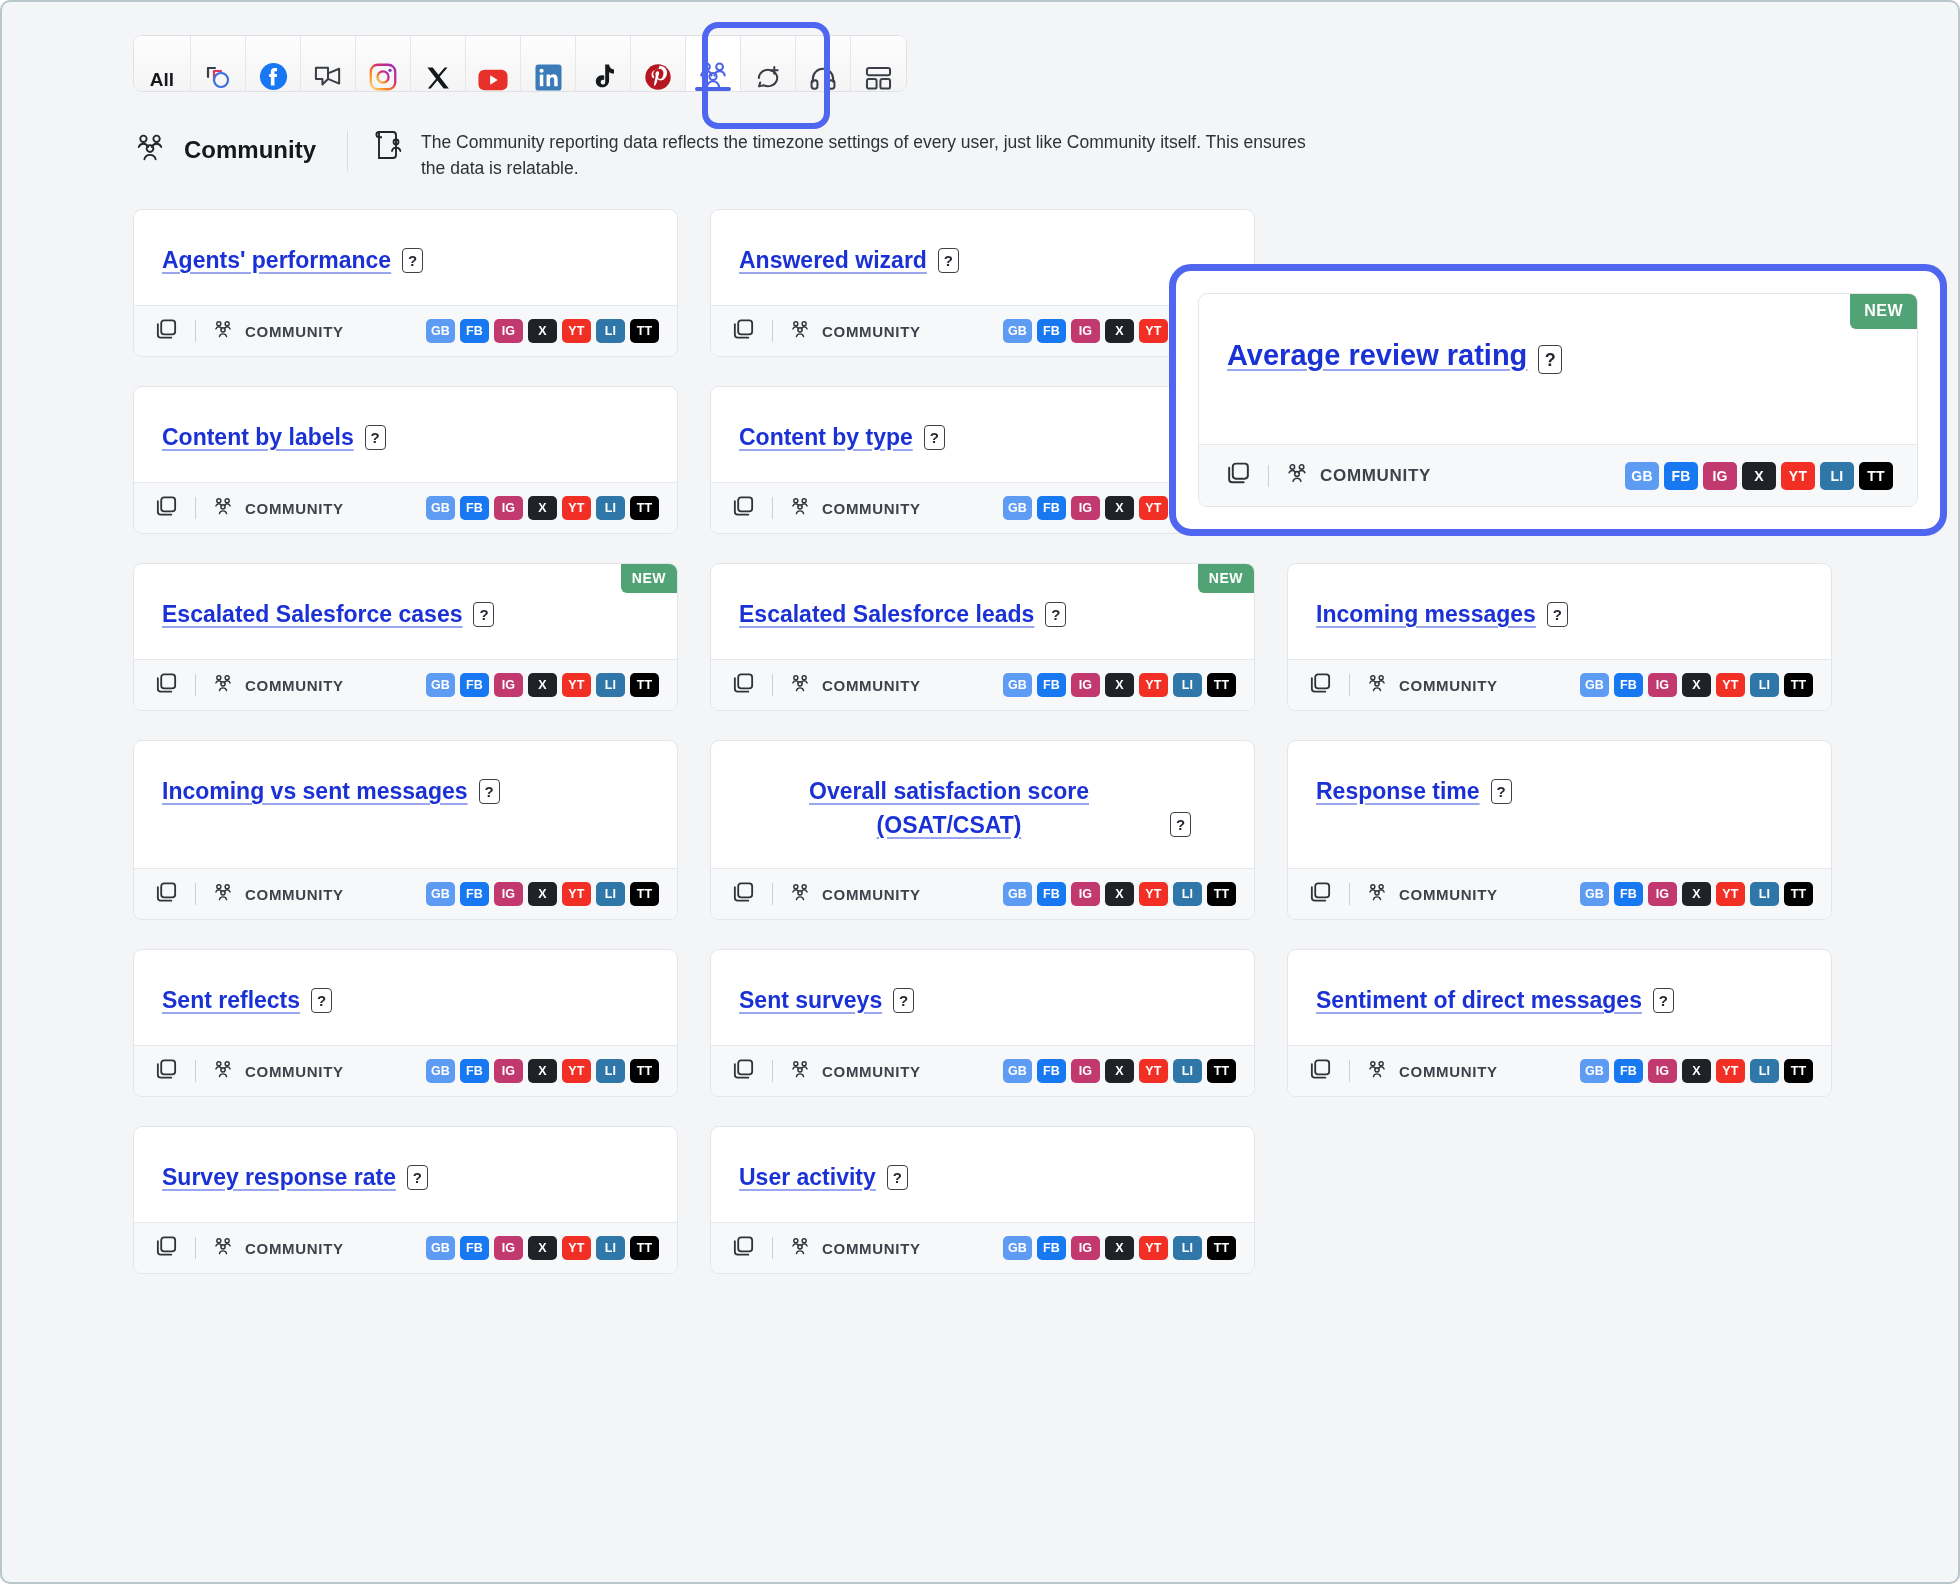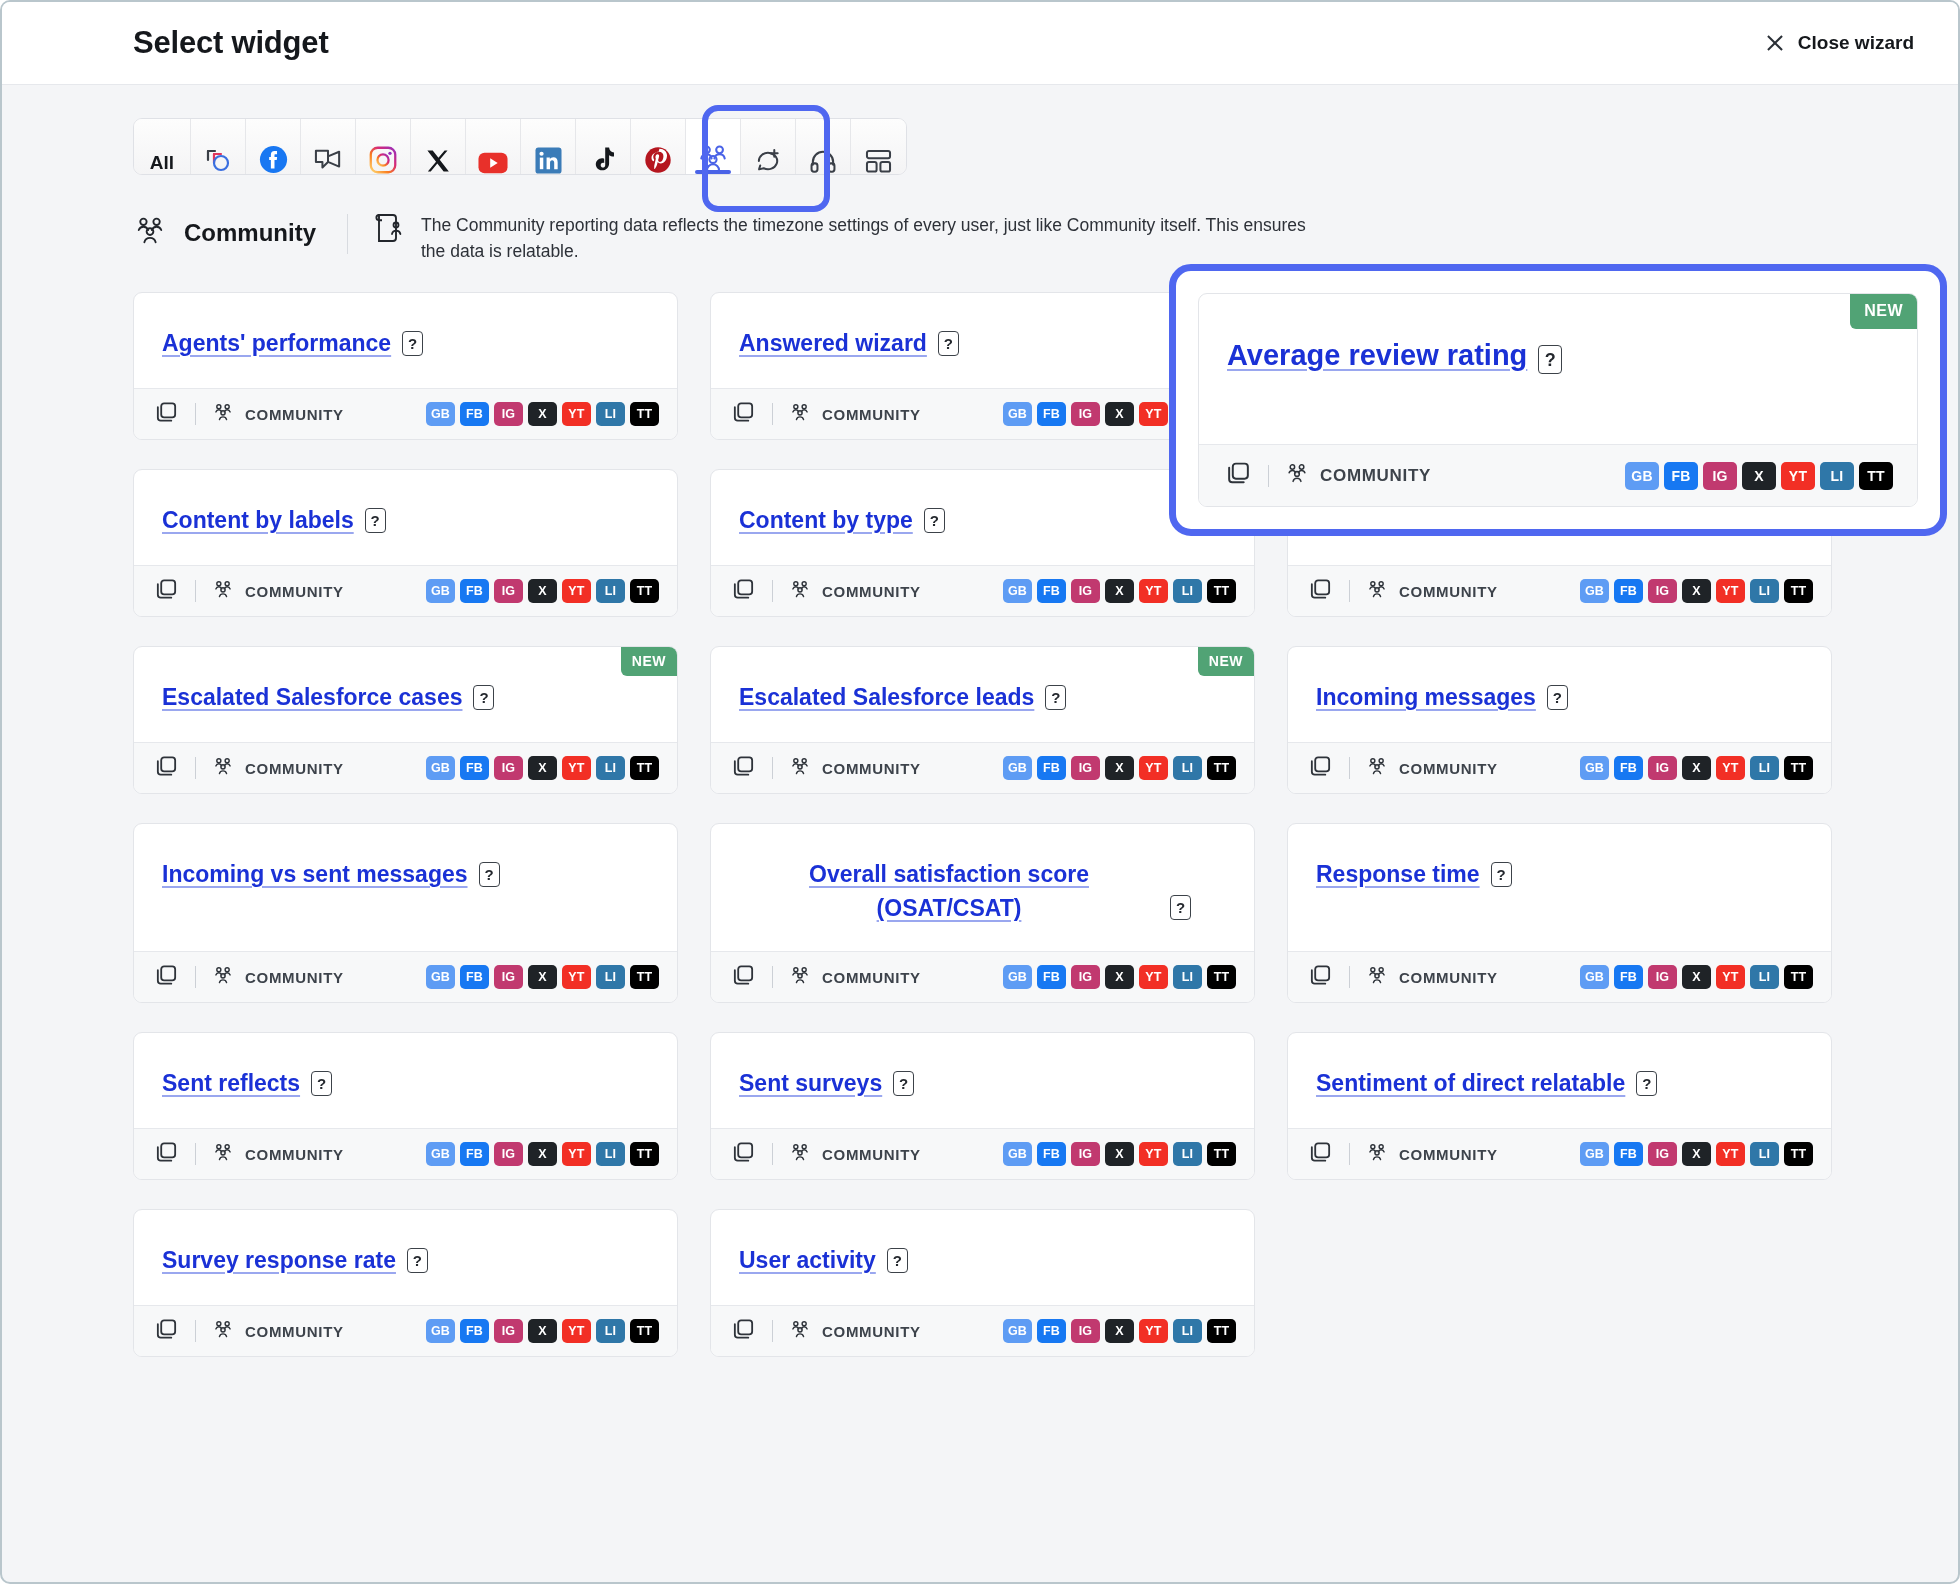--- a/index.html
+++ b/index.html
@@ -301,27 +301,20 @@
   .hl-card-ring .card-foot { height: 62px; padding: 0 24px 0 26px; }
   .hl-card-ring .foot-label { font-size: 17px; }
   .hl-card-ring .badge { width: 34px; height: 28px; font-size: 14px; }
   .hl-card-ring .new-tag { font-size: 16px; padding: 8px 14px 9px; }
 </style>
 </head>
 <body>
 
 <div class="app">
 
-  <div class="header">
-    <div class="page-title">Select widget</div>
-    <div class="close-wizard">
-      <span class="x-ico"></span>
-      <span class="cw-label">Close wizard</span>
-    </div>
-  </div>
 
   <div class="toolbar-row">
 
     <div class="platform-tabs">
 
       <div class="ptab all">
         <span>All</span>
       </div>
 
       <div class="ptab">
@@ -953,21 +946,21 @@
             <span class="badge" style="background:#c1396f">IG</span>
             <span class="badge" style="background:#1f2327">X</span>
             <span class="badge" style="background:#f22f25">YT</span>
             <span class="badge" style="background:#2f77a8">LI</span>
             <span class="badge" style="background:#000000">TT</span>
           </div>
         </div>
       </div>
       <div class="card">
         <div class="card-body">
-          <span class="card-title">Sentiment of direct relatable</span>
+          <span class="card-title">Sentiment of direct messages</span>
           <span class="help-ico">?</span>
         </div>
         <div class="card-foot">
           <div class="foot-left">
             <span class="copy-ico"><svg width="25" height="25" viewBox="0 0 26 26">
                 <rect x="7.5" y="3.5" width="14.5" height="14.5" rx="3" fill="none" stroke="#2e333a" stroke-width="1.9"></rect>
                 <path d="M18 21.5 h-11 a3 3 0 0 1 -3 -3 V7.5" fill="none" stroke="#2e333a" stroke-width="1.9" stroke-linecap="round"></path>
               </svg></span>
             <span class="foot-div"></span>
             <span class="people-sm"><svg width="22" height="19" viewBox="0 0 34 32">

